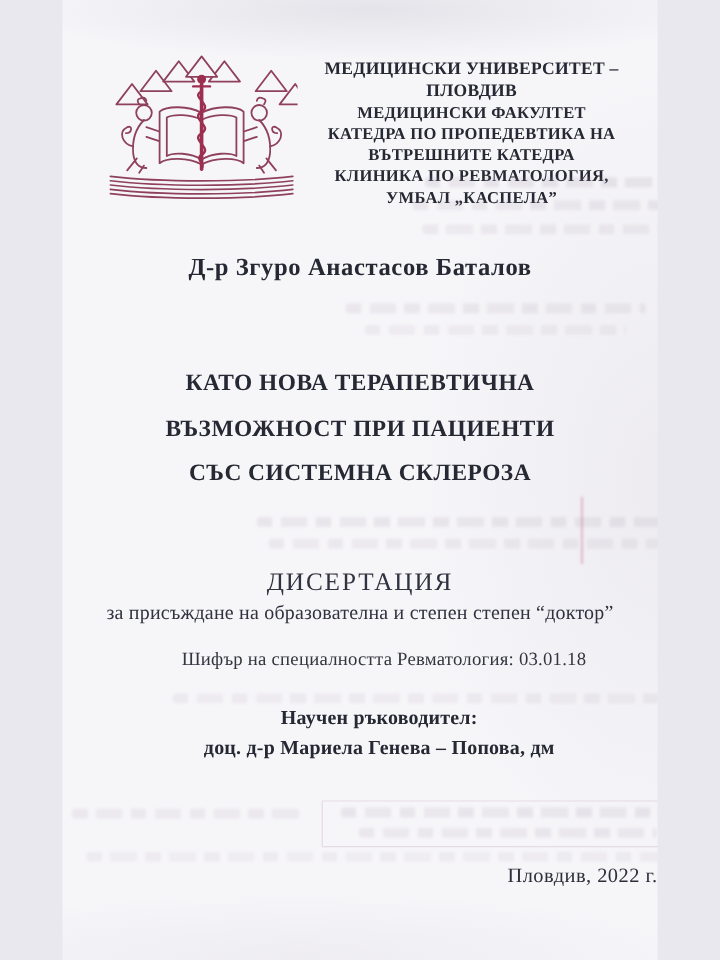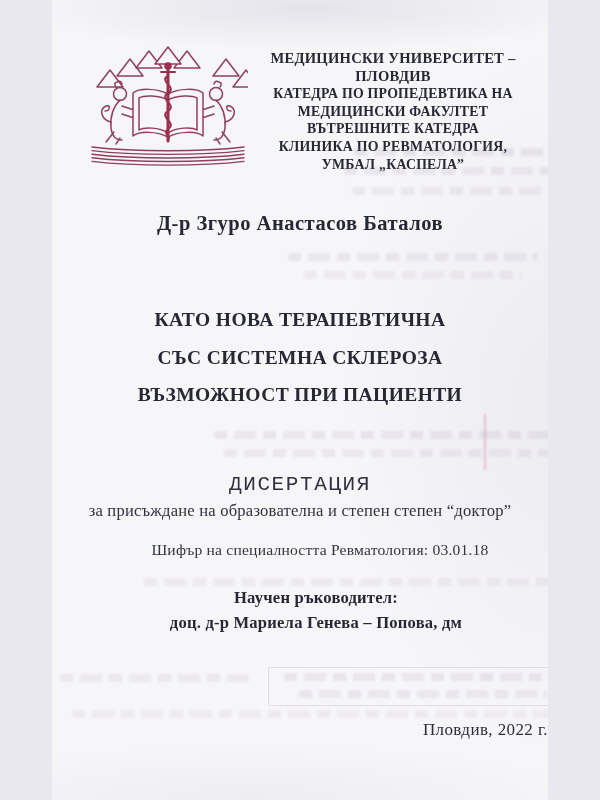--- a/index.html
+++ b/index.html
@@ -17,21 +17,21 @@
   .header-row{position:absolute; top:44px; left:36px; right:14px; display:flex; gap:4px; align-items:flex-start;}
   .logo{width:160px; flex:0 0 160px;}
   .inst{flex:1; text-align:center; padding-top:6px;}
   .inst-line{font-weight:700; font-size:13.8px; line-height:17.6px; letter-spacing:.25px;}
   .inst-line-1{font-size:14.6px;}
   .author{position:absolute; top:212px; left:0; width:100%; text-align:center;
           font-size:20.5px; font-weight:700; letter-spacing:.5px;}
   .title-block{position:absolute; top:301px; left:0; width:100%; text-align:center;}
   .title-line{font-size:19.5px; font-weight:700; line-height:37.5px; letter-spacing:.4px;}
   .thesis-heading{position:absolute; top:473px; left:0; width:100%; text-align:center;
-          font-size:21px; letter-spacing:1.6px; color:#30323f;font-family:Liberation Mono, monospace;}
+          font-size:21px; letter-spacing:1.6px; color:#30323f;}
   .thesis-subtitle{position:absolute; top:501px; left:0; width:100%; text-align:center;
           font-size:16.6px; letter-spacing:.2px; color:#30323f;}
   .specialty{position:absolute; top:541px; left:0; width:100%; text-align:center;
           font-size:15.6px; letter-spacing:.2px; color:#33353f;margin-left:20px;}
   .supervisor{position:absolute; top:586px; left:16px; width:100%; text-align:center;
           font-size:16.6px; font-weight:700; line-height:24.5px; letter-spacing:.2px;}
   .footer{position:absolute; top:720px; left:0; width:100%; text-align:right;
           font-size:17px; letter-spacing:.4px; color:#2c2e39;}
   
   .ghost{position:absolute; height:8px; border-radius:3px; filter:blur(1.3px); opacity:.55;
@@ -95,34 +95,34 @@
           <path d="M3,103 C45,108 113,108 155,103"></path>
           <path d="M3,106.6 C45,111.6 113,111.6 155,106.6"></path>
           <path d="M3,110.2 C45,115.2 113,115.2 155,110.2"></path>
           <path d="M3,113.8 C45,118.8 113,118.8 155,113.8"></path>
           <path d="M3,117.4 C45,122.4 113,122.4 155,117.4"></path>
         </g>
       </svg>
     </div>
     <div class="inst">
       <div class="inst-line inst-line-1">МЕДИЦИНСКИ УНИВЕРСИТЕТ – ПЛОВДИВ</div>
+      <div class="inst-line">МЕДИЦИНСКИ ФАКУЛТЕТ</div>
       <div class="inst-line">КАТЕДРА ПО ПРОПЕДЕВТИКА НА</div>
-      <div class="inst-line">МЕДИЦИНСКИ ФАКУЛТЕТ</div>
       <div class="inst-line">ВЪТРЕШНИТЕ КАТЕДРА</div>
       <div class="inst-line">КЛИНИКА ПО РЕВМАТОЛОГИЯ,</div>
       <div class="inst-line">УМБАЛ „КАСПЕЛА”</div>
     </div>
   </div>
 
   <div class="author">Д-р Згуро Анастасов Баталов</div>
 
   <div class="title-block">
     <div class="title-line">КАТО НОВА ТЕРАПЕВТИЧНА</div>
+    <div class="title-line">ВЪЗМОЖНОСТ ПРИ ПАЦИЕНТИ</div>
     <div class="title-line">СЪС СИСТЕМНА СКЛЕРОЗА</div>
-    <div class="title-line">ВЪЗМОЖНОСТ ПРИ ПАЦИЕНТИ</div>
   </div>
 
   <div class="thesis-heading">ДИСЕРТАЦИЯ</div>
   <div class="thesis-subtitle">за присъждане на образователна и степен степен “доктор”</div>
   <div class="specialty">Шифър на специалността Ревматология: 03.01.18</div>
 
   <div class="supervisor">
     <div>Научен ръководител:</div>
     <div>доц. д-р Мариела Генева – Попова, дм</div>
   </div>

